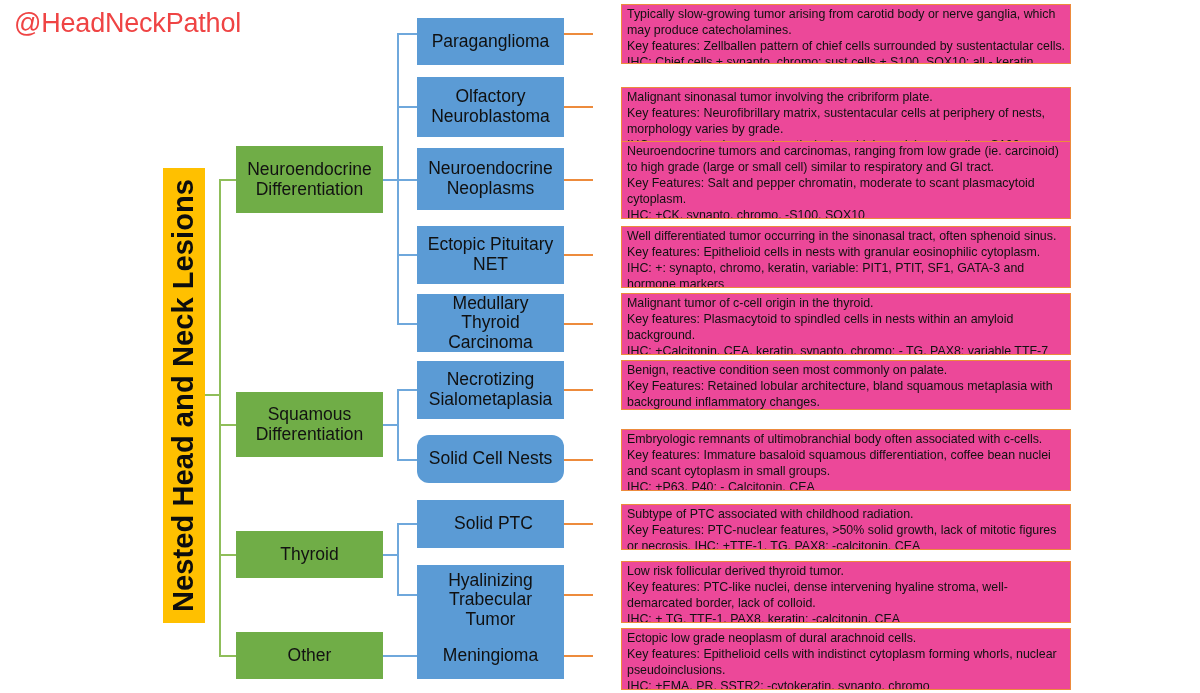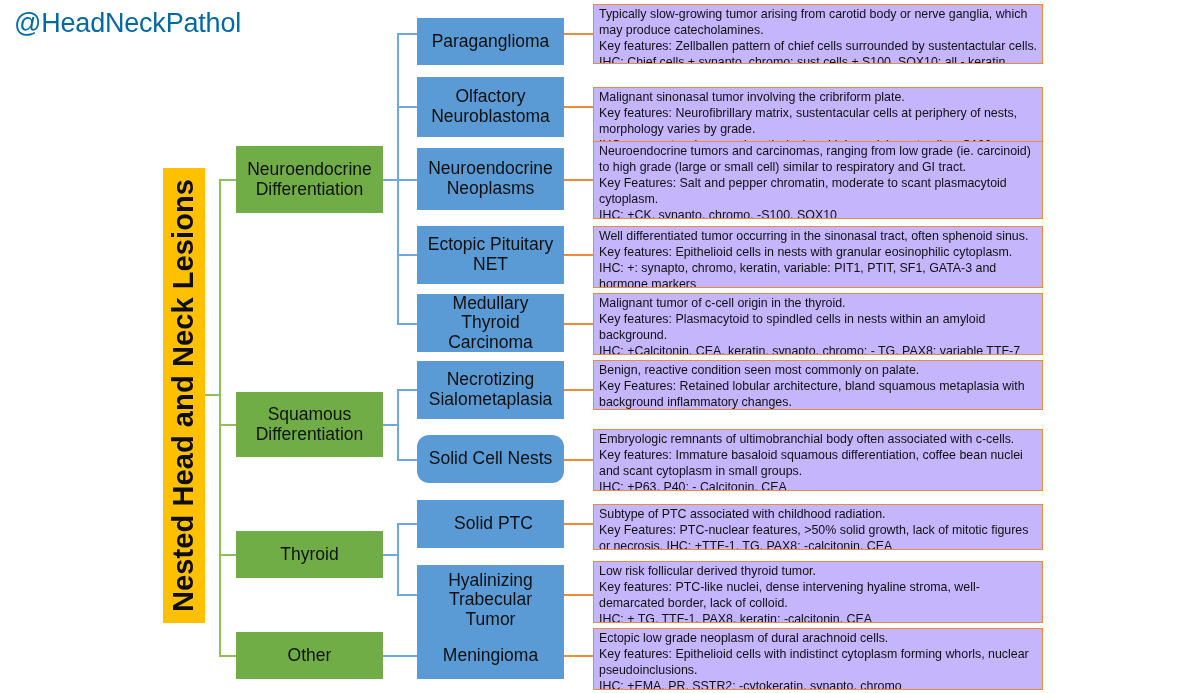--- a/index.html
+++ b/index.html
@@ -17,21 +17,21 @@
   }
 
   
   #handle {
     position: absolute;
     left: 14px;
     top: 8px;
     font-size: 27px;
     font-weight: 400;
     letter-spacing: -0.2px;
-    color: #0369a1;
+    color: #ef4444;
     white-space: nowrap;
   }
 
   
   #root-bar {
     position: absolute;
     left: 163px;
     top: 168px;
     width: 42px;
     height: 455px;
@@ -70,27 +70,28 @@
     color: #101010;
     font-size: 17.5px;
     padding: 2px 6px;
   }
 
   
   .desc {
     position: absolute;
     box-sizing: border-box;
     border: 1.4px solid #ED8B3C;
-    background: #c4b5fd;
+    background: #ec4899;
     color: #111111;
     font-size: 12.4px;
     line-height: 1.285;
     padding: 2px 4px 2px 5px;
     white-space: pre-line;
     overflow: hidden;
+    margin-left: 28px;
   }
 
   
   .ln {
     position: absolute;
     background: #8FBE5A;
   }
   .ln.blue { background: #6FA8DC; }
   .ln.orange { background: #ED8B3C; }
 

